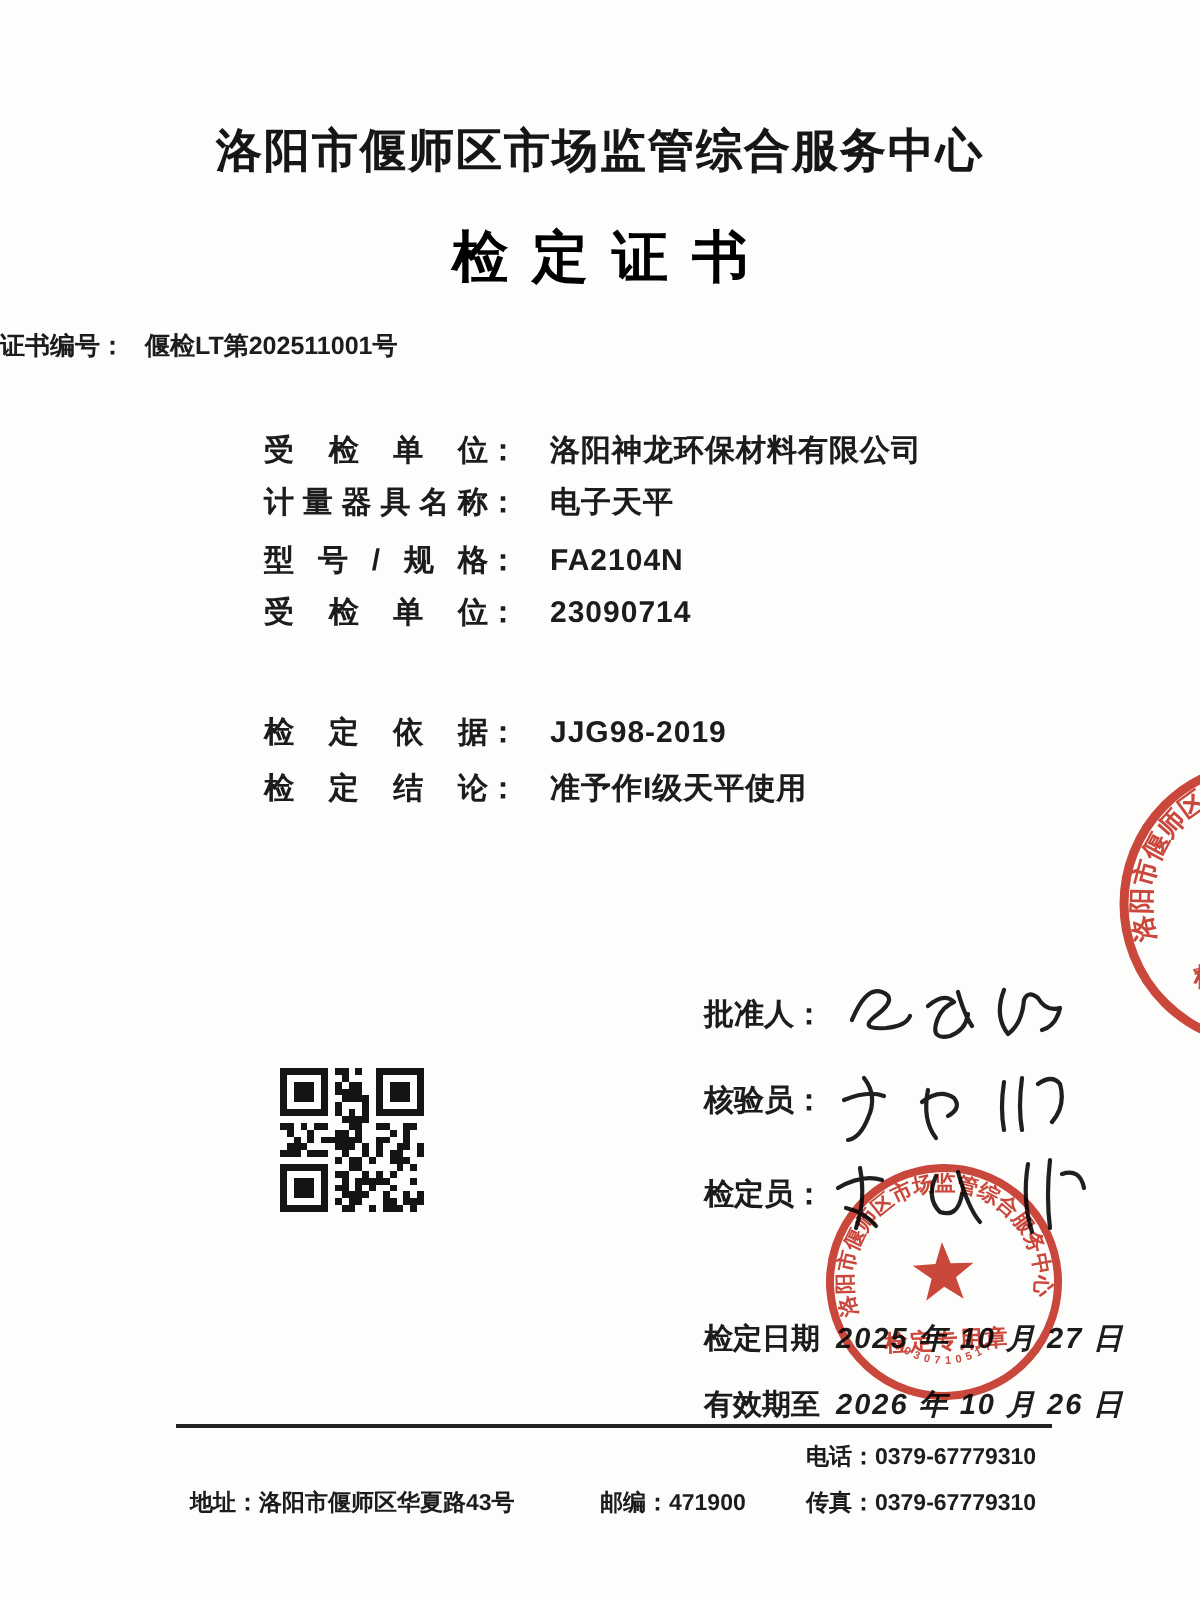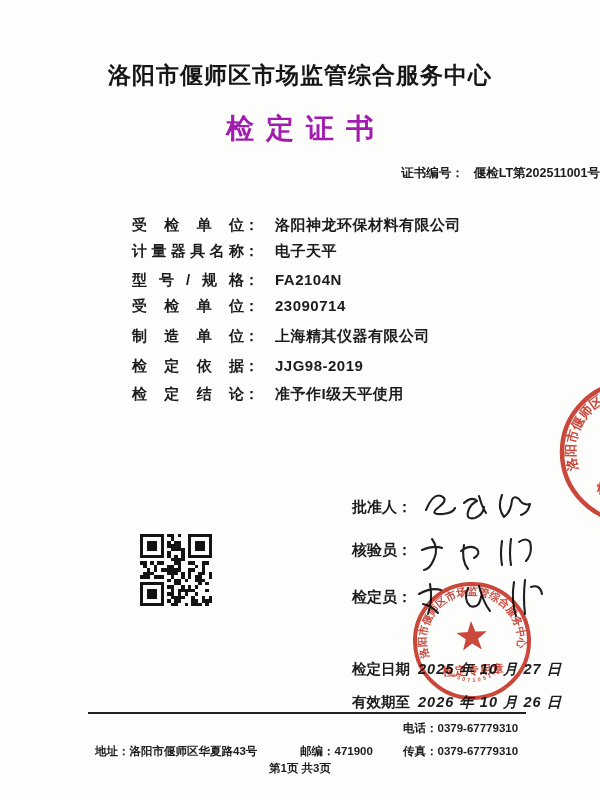--- a/index.html
+++ b/index.html
@@ -7,22 +7,22 @@
     position:relative;width:600px;height:800px;margin:0 auto;
     background:#fdfdfc;overflow:hidden;
     font-family:"Liberation Sans","DejaVu Sans",sans-serif;
     color:#1c1c1c;
   }
   .abs{position:absolute;}
   
   .org-title{top:60px;left:0;width:600px;text-align:center;
     font-size:23px;font-weight:700;letter-spacing:1px;color:#161616;}
   .doc-title{top:110px;left:0;width:600px;text-align:center;
-    font-size:28px;font-weight:700;letter-spacing:12px;text-indent:12px;color:#a21caf;}
-  .cert-line{top:165px;left:0;width:600px;text-align:right;
+    font-size:28px;font-weight:700;letter-spacing:12px;text-indent:12px;color:#000000;}
+  .cert-line{top:165px;left:0;width:600px;text-align:left;
     font-size:12.5px;font-weight:700;}
   .cert-line .gap{display:inline-block;width:10px;}
   
   .field-row{position:absolute;left:132px;white-space:nowrap;
     font-size:15px;font-weight:700;}
   .field-label{display:inline-block;width:112px;text-align:justify;
     text-align-last:justify;vertical-align:bottom;}
   .field-colon{display:inline-block;}
   .field-value{display:inline-block;margin-left:16px;letter-spacing:0.5px;}
   
@@ -53,21 +53,20 @@
 <div class="page">
 
   <div class="abs org-title">洛阳市偃师区市场监管综合服务中心</div>
   <div class="abs doc-title">检定证书</div>
   <div class="abs cert-line"><span>证书编号：</span><span class="gap"></span><span>偃检LT第202511001号</span></div>
 
   <div class="field-row" style="top:242px"><span class="field-label">计量器具名称</span><span class="field-colon">：</span><span class="field-value">电子天平</span></div>
   <div class="field-row" style="top:216px"><span class="field-label">受检单位</span><span class="field-colon">：</span><span class="field-value">洛阳神龙环保材料有限公司</span></div>
   <div class="field-row" style="top:271px"><span class="field-label">型号/规格</span><span class="field-colon">：</span><span class="field-value">FA2104N</span></div>
   <div class="field-row" style="top:297px"><span class="field-label">受检单位</span><span class="field-colon">：</span><span class="field-value">23090714</span></div>
-  <div class="field-row" style="top:327px"><span class="field-label">制造单位</span><span class="field-colon">：</span><span class="field-value">上海精其仪器有限公司</span></div>
   <div class="field-row" style="top:357px"><span class="field-label">检定依据</span><span class="field-colon">：</span><span class="field-value">JJG98-2019</span></div>
   <div class="field-row" style="top:385px"><span class="field-label">检定结论</span><span class="field-colon">：</span><span class="field-value">准予作I级天平使用</span></div>
 
   <svg class="qr" width="80" height="72" viewBox="0 0 21 21" shape-rendering="crispEdges" id="qrsvg" aria-label="certificate-qr-code">
       <rect x="0" y="0" width="1" height="1" fill="#141414"></rect>
       <rect x="1" y="0" width="1" height="1" fill="#141414"></rect>
       <rect x="2" y="0" width="1" height="1" fill="#141414"></rect>
       <rect x="3" y="0" width="1" height="1" fill="#141414"></rect>
       <rect x="4" y="0" width="1" height="1" fill="#141414"></rect>
       <rect x="5" y="0" width="1" height="1" fill="#141414"></rect>
@@ -334,15 +333,14 @@
     <polygon class="seal-star" points="85,60 89.7,73.5 104,73.8 92.6,82.5 96.8,96.2 85,88 73.2,96.2 77.4,82.5 66,73.8 80.3,73.5"></polygon>
     <text class="seal-bottom-text" x="85" y="126" font-size="13" letter-spacing="1">检定专用章</text>
     <text class="seal-code" font-size="6.5"><textPath href="#sealArcBotB" startOffset="8" textLength="66">41030710517</textPath></text>
   </svg>
 
   <div class="abs rule"></div>
   <div class="abs foot" style="top:721px;left:403px">电话：0379-67779310</div>
   <div class="abs foot" style="top:744px;left:95px">地址：洛阳市偃师区华夏路43号</div>
   <div class="abs foot" style="top:744px;left:300px">邮编：471900</div>
   <div class="abs foot" style="top:744px;left:403px">传真：0379-67779310</div>
-  <div class="abs page-info">第1页  共3页</div>
 
 </div>
 
 </body></html>

